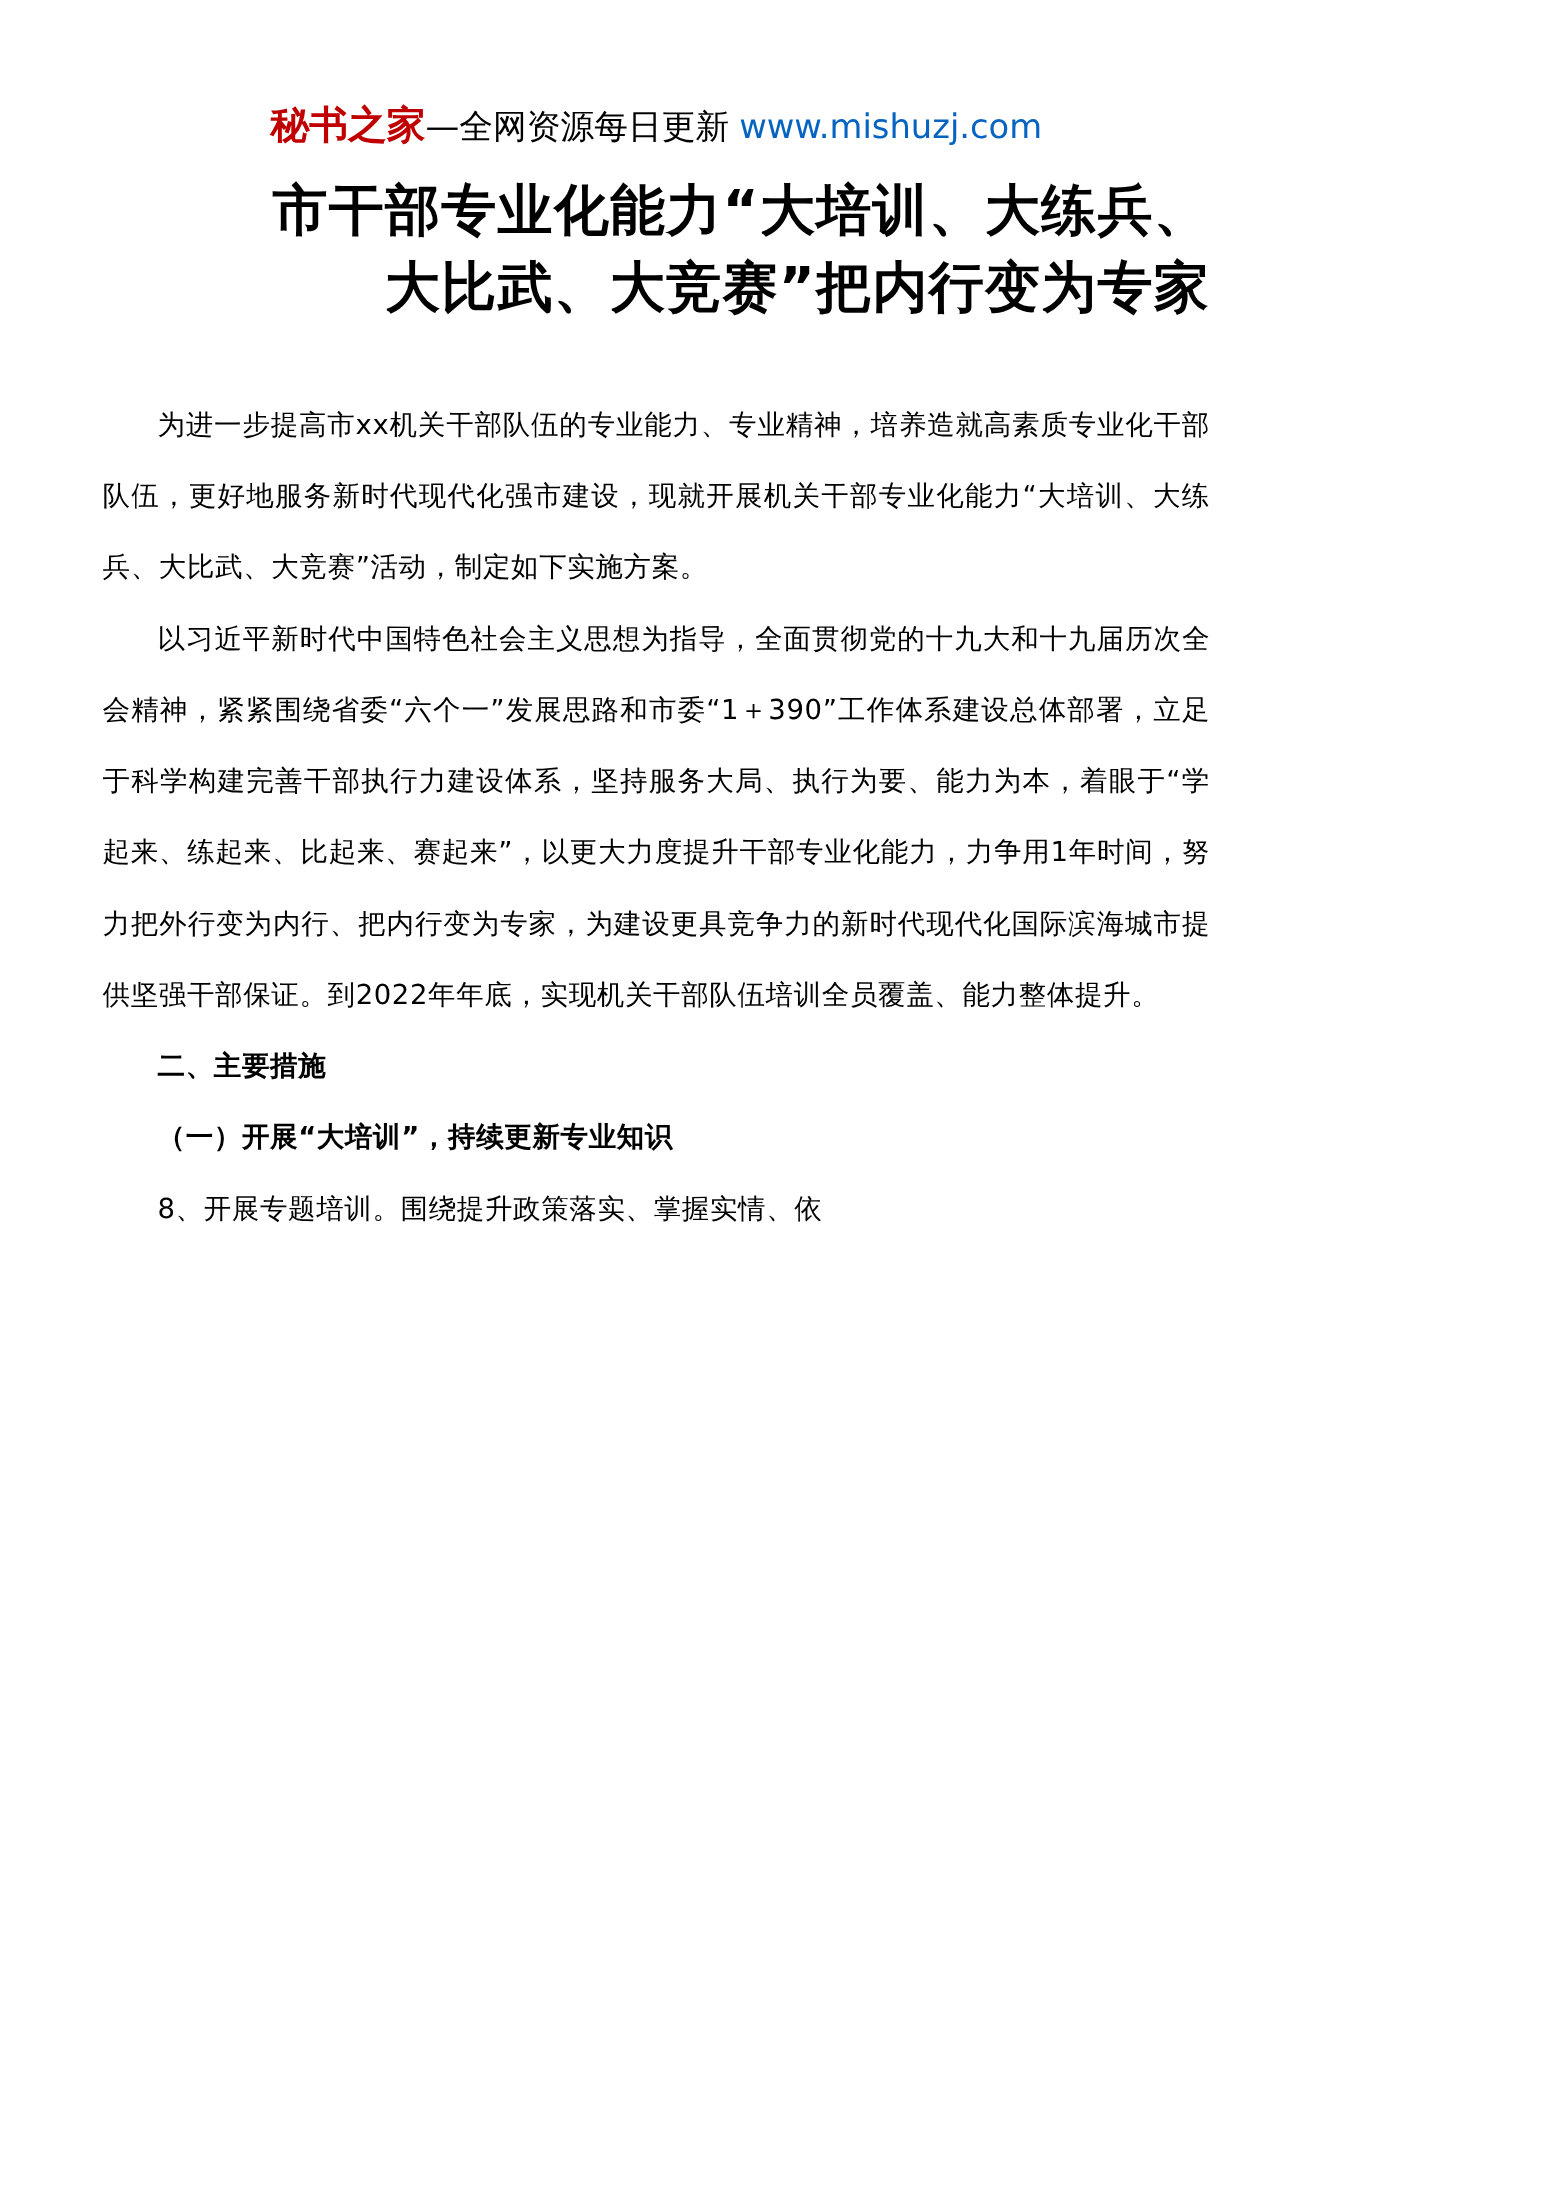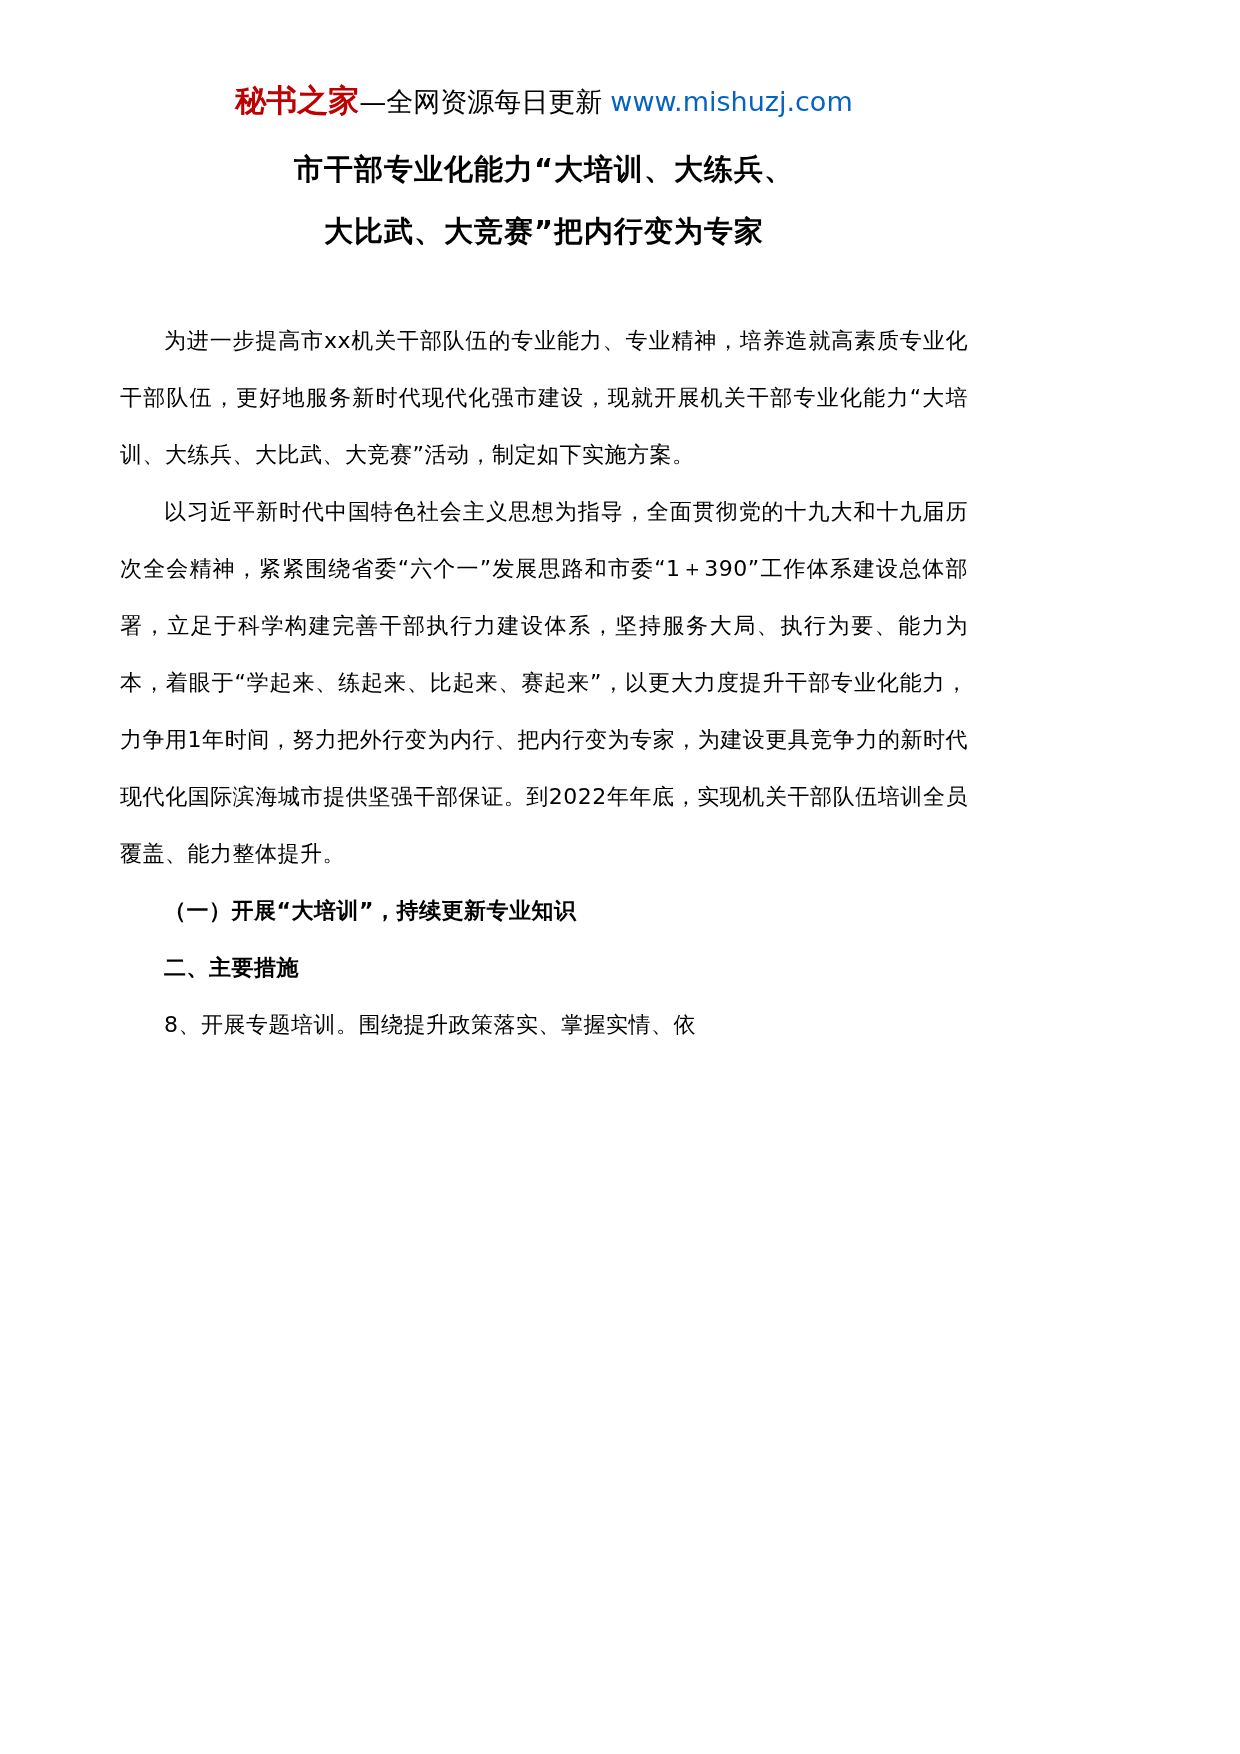--- a/index.html
+++ b/index.html
@@ -6,21 +6,21 @@
   html, body { background: #ffffff; }
   body { font-family: "DejaVu Sans", "Liberation Sans", sans-serif; }
 
   .page {
     position: relative;
     width: 1240px;
     height: 1754px;
     margin: 0 auto;
     background: #ffffff;
     color: #000000;
-    padding: 80px 272px 0 120px;
+    padding: 80px 272px 0 82px;
     overflow: hidden;
   }
 
   .doc-header {
     text-align: center;
     font-size: 27px;
     line-height: 40px;
     white-space: nowrap;
     margin-bottom: 16px;
   }
@@ -33,23 +33,23 @@
   .doc-header .tagline {
     color: #000000;
   }
   .doc-header .url {
     color: #0563c1;
     text-decoration: none;
     margin-left: 8px;
   }
 
   h1.doc-title {
-    text-align: center;
+    text-align: right;
     font-weight: bold;
-    font-size: 29px;
+    font-size: 44px;
     line-height: 62px;
     margin-bottom: 50px;
     letter-spacing: 1px;
   }
 
   .doc-body p {
     font-size: 22px;
     line-height: 57px;
     text-align: justify;
     text-indent: 2em;
@@ -67,18 +67,18 @@
   </div>
 
   <h1 class="doc-title">
     <span>市干部专业化能力“大培训、大练兵、</span><br>
     <span>大比武、大竞赛”把内行变为专家</span>
   </h1>
 
   <div class="doc-body">
     <p>为进一步提高市xx机关干部队伍的专业能力、专业精神，培养造就高素质专业化干部队伍，更好地服务新时代现代化强市建设，现就开展机关干部专业化能力“大培训、大练兵、大比武、大竞赛”活动，制定如下实施方案。</p>
     <p>以习近平新时代中国特色社会主义思想为指导，全面贯彻党的十九大和十九届历次全会精神，紧紧围绕省委“六个一”发展思路和市委“1＋390”工作体系建设总体部署，立足于科学构建完善干部执行力建设体系，坚持服务大局、执行为要、能力为本，着眼于“学起来、练起来、比起来、赛起来”，以更大力度提升干部专业化能力，力争用1年时间，努力把外行变为内行、把内行变为专家，为建设更具竞争力的新时代现代化国际滨海城市提供坚强干部保证。到2022年年底，实现机关干部队伍培训全员覆盖、能力整体提升。</p>
+    <p class="bold">二、主要措施</p>
     <p class="bold">（一）开展“大培训”，持续更新专业知识</p>
-    <p class="bold">二、主要措施</p>
     <p>8、开展专题培训。围绕提升政策落实、掌握实情、依</p>
   </div>
 
 </div>
 
 </body></html>

